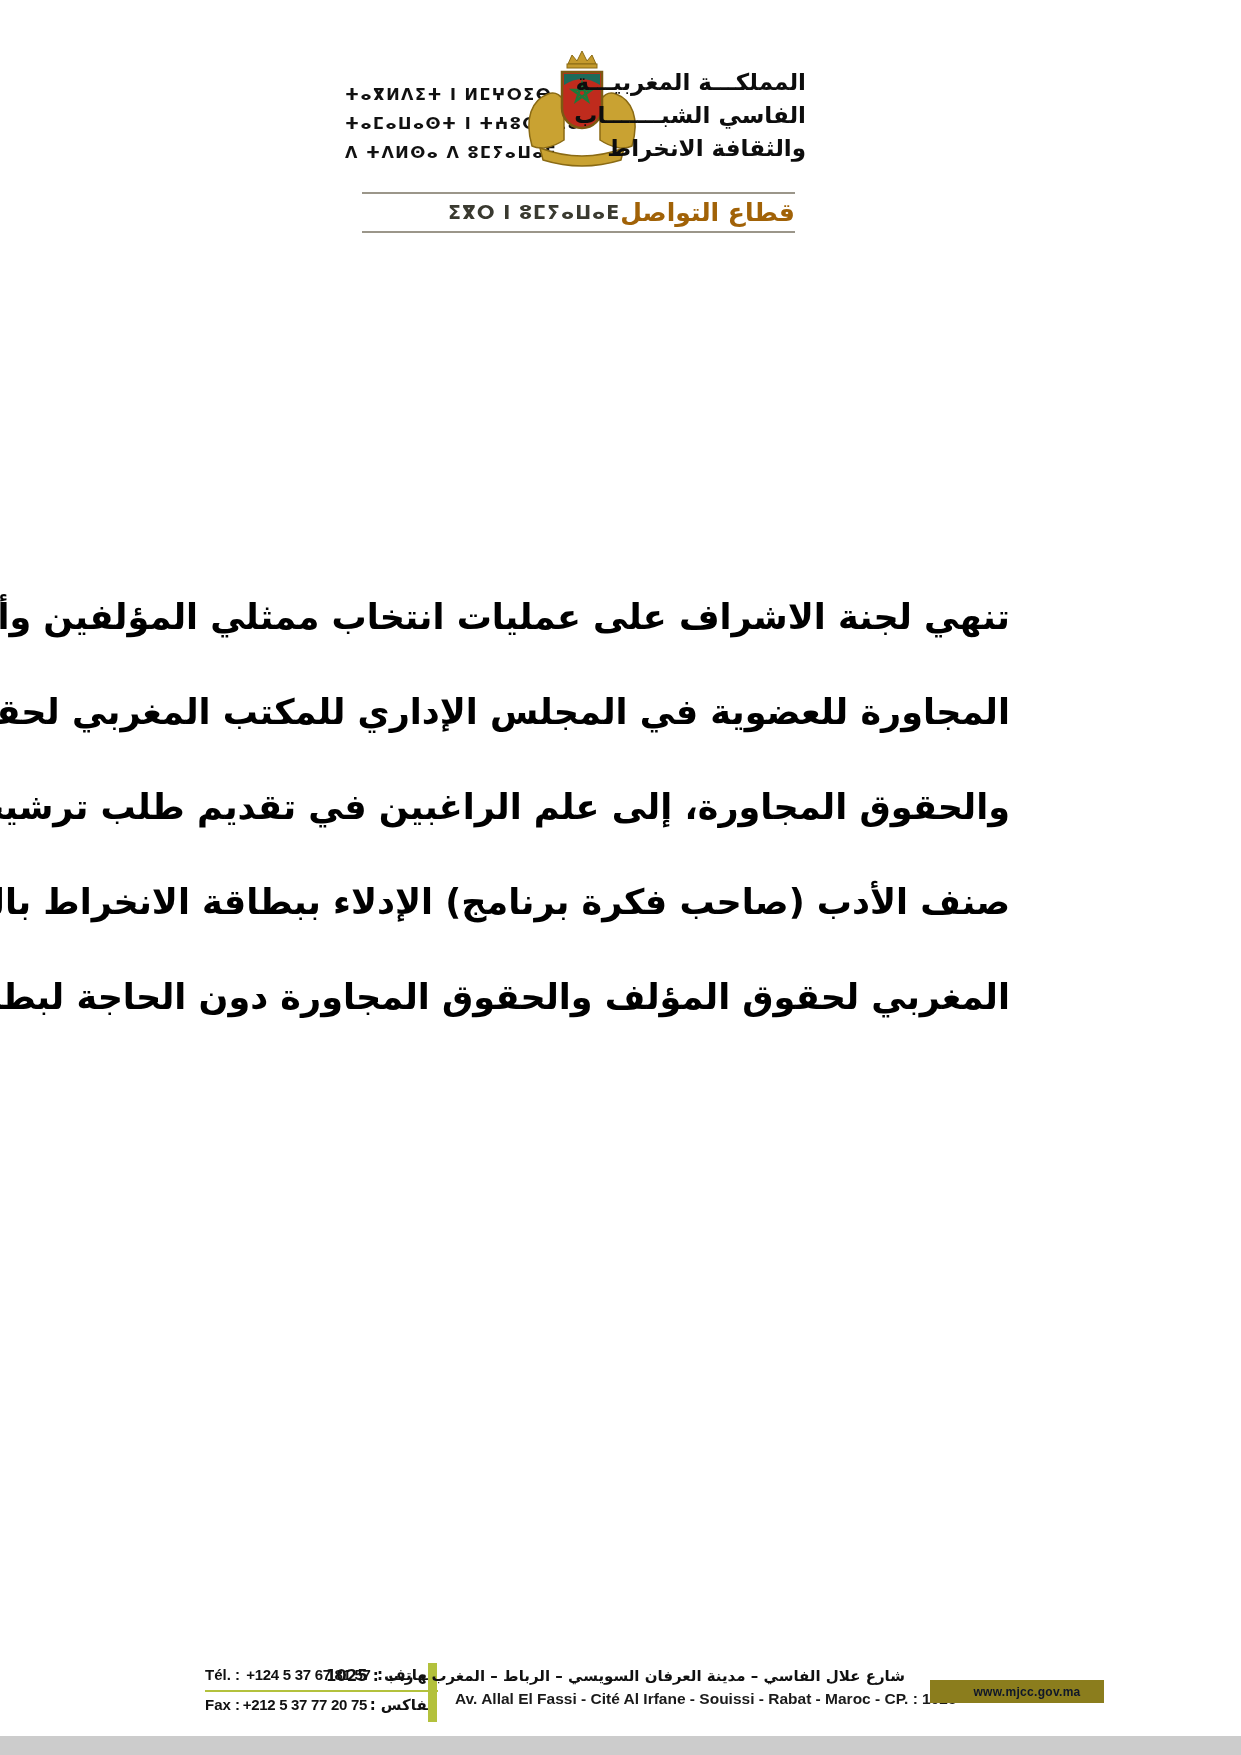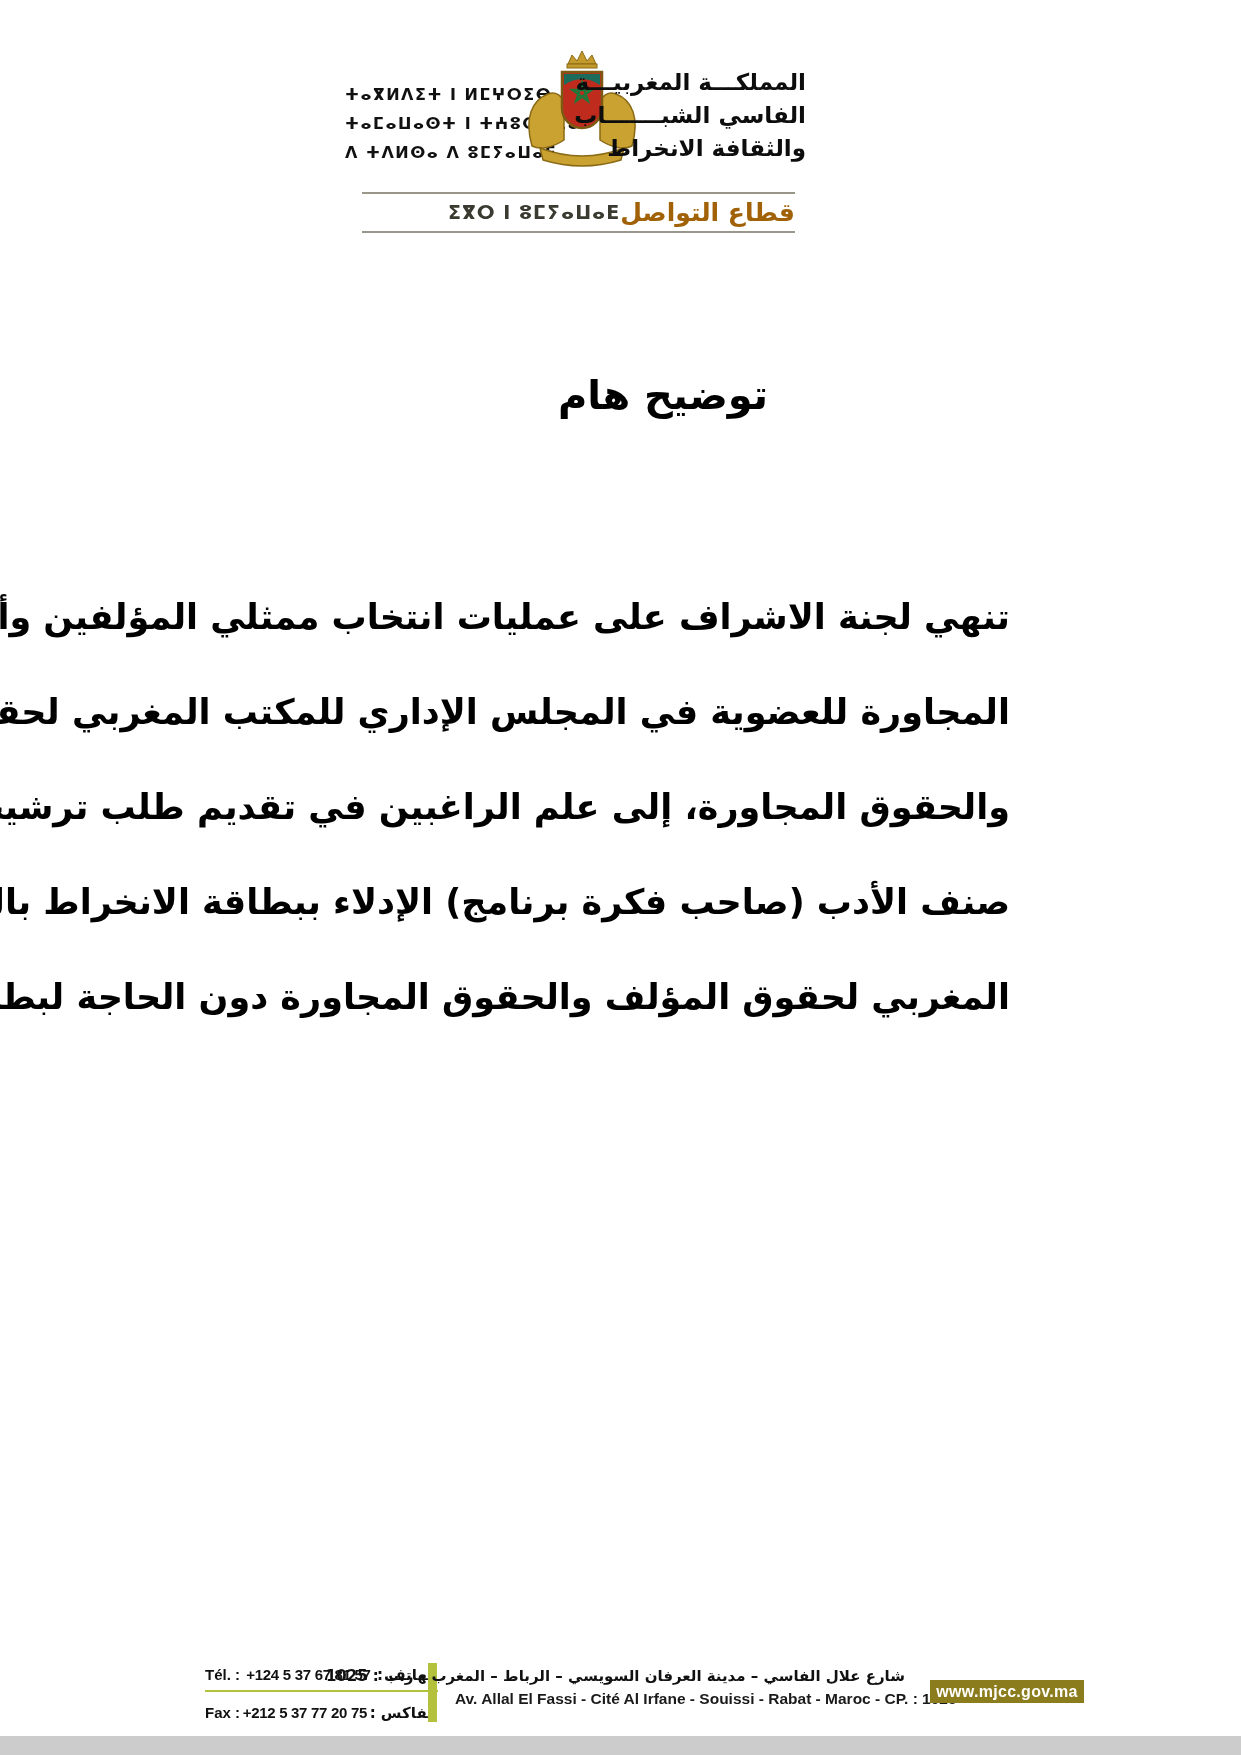--- a/index.html
+++ b/index.html
@@ -44,31 +44,31 @@
     text-align:justify; text-align-last:justify; white-space:nowrap;
   }
   .body-line.last{ text-align-last:center; }
   
   .contact-block{ position:absolute; left:205px; top:1666px; width:233px;
     font-size:15px; color:#111; }
   .contact-row{ display:flex; justify-content:space-between; align-items:baseline; height:22px;}
   .contact-row .fr{ font-family:"Liberation Sans", sans-serif; font-weight:700; }
   .contact-row .num{ font-family:"Liberation Sans", sans-serif; font-weight:600; letter-spacing:-0.3px;}
   .contact-row .ar{ direction:rtl; font-weight:600; }
-  .contact-row.first{ border-bottom:2px solid #b3c13c; margin-bottom:12px; padding-bottom:2px;}
+  .contact-row.first{ border-bottom:2px solid #b3c13c; margin-bottom:4px; padding-bottom:2px;}
   .green-bar{ position:absolute; left:428px; top:1663px; width:9px; height:59px; background:#b3c13c; }
   .address-block{ position:absolute; left:455px; top:1664px; width:450px; text-align:center; }
   .address-ar{ direction:rtl; font-size:15px; font-weight:600; color:#111; line-height:24px; white-space:nowrap;}
   .address-fr{ font-family:"Liberation Sans", sans-serif; font-size:15.5px; font-weight:700;
     color:#1a1a1a; line-height:22px; white-space:nowrap;}
   .website-badge{
     position:absolute; left:930px; top:1680px; width:154px; height:23px;
-    background:#8b7d1d; color:#ffffff;
-    font-family:"Liberation Sans", sans-serif; font-size:16px; font-weight:700;
-    display:flex; align-items:center; justify-content:center; letter-spacing:0.3px;
+    background:#8b7d1d; color:#0f172a;
+    font-family:"Liberation Sans", sans-serif; font-size:12px; font-weight:700;
+    display:flex; align-items:center; justify-content:center; letter-spacing:0.3px;padding-left:20px;
   }
   .bottom-strip{ position:absolute; left:0; top:1736px; width:1241px; height:19px; background:#cccccc; }
 </style>
 </head>
 <body>
 
 <div class="page">
 
   <header>
     <div class="tifinagh-block">
@@ -102,21 +102,20 @@
     </div>
 
     <div class="band-rule rule-top"></div>
     <div class="band-text">
       <span class="band-tifinagh">ⵉⴳⵔ ⵏ ⵓⵎⵢⴰⵡⴰⴹ</span>
       <span class="band-arabic">قطاع التواصل</span>
     </div>
     <div class="band-rule rule-bottom"></div>
   </header>
 
-  <h1 class="doc-title">توضيح هام</h1>
 
   <main class="body-block">
     <div class="body-line">تنهي لجنة الاشراف على عمليات انتخاب ممثلي المؤلفين وأصحاب الحقوق</div>
     <div class="body-line">المجاورة للعضوية في المجلس الإداري للمكتب المغربي لحقوق المؤلف</div>
     <div class="body-line">والحقوق المجاورة، إلى علم الراغبين في تقديم طلب ترشيحهم عن</div>
     <div class="body-line">صنف الأدب (صاحب فكرة برنامج) الإدلاء ببطاقة الانخراط بالمكتب</div>
     <div class="body-line last">المغربي لحقوق المؤلف والحقوق المجاورة دون الحاجة لبطاقة الفنان.</div>
   </main>
 
   <footer>

